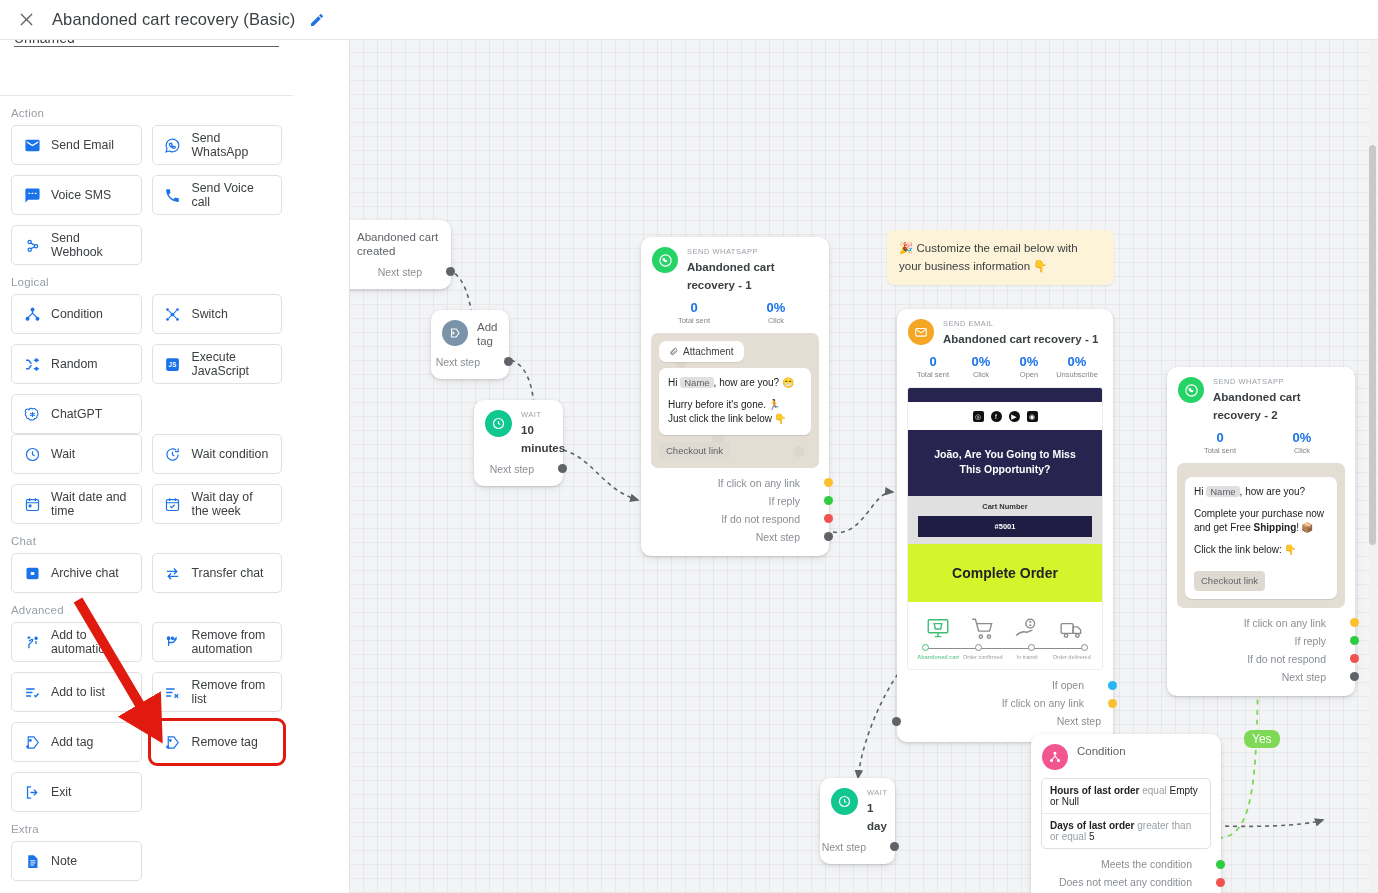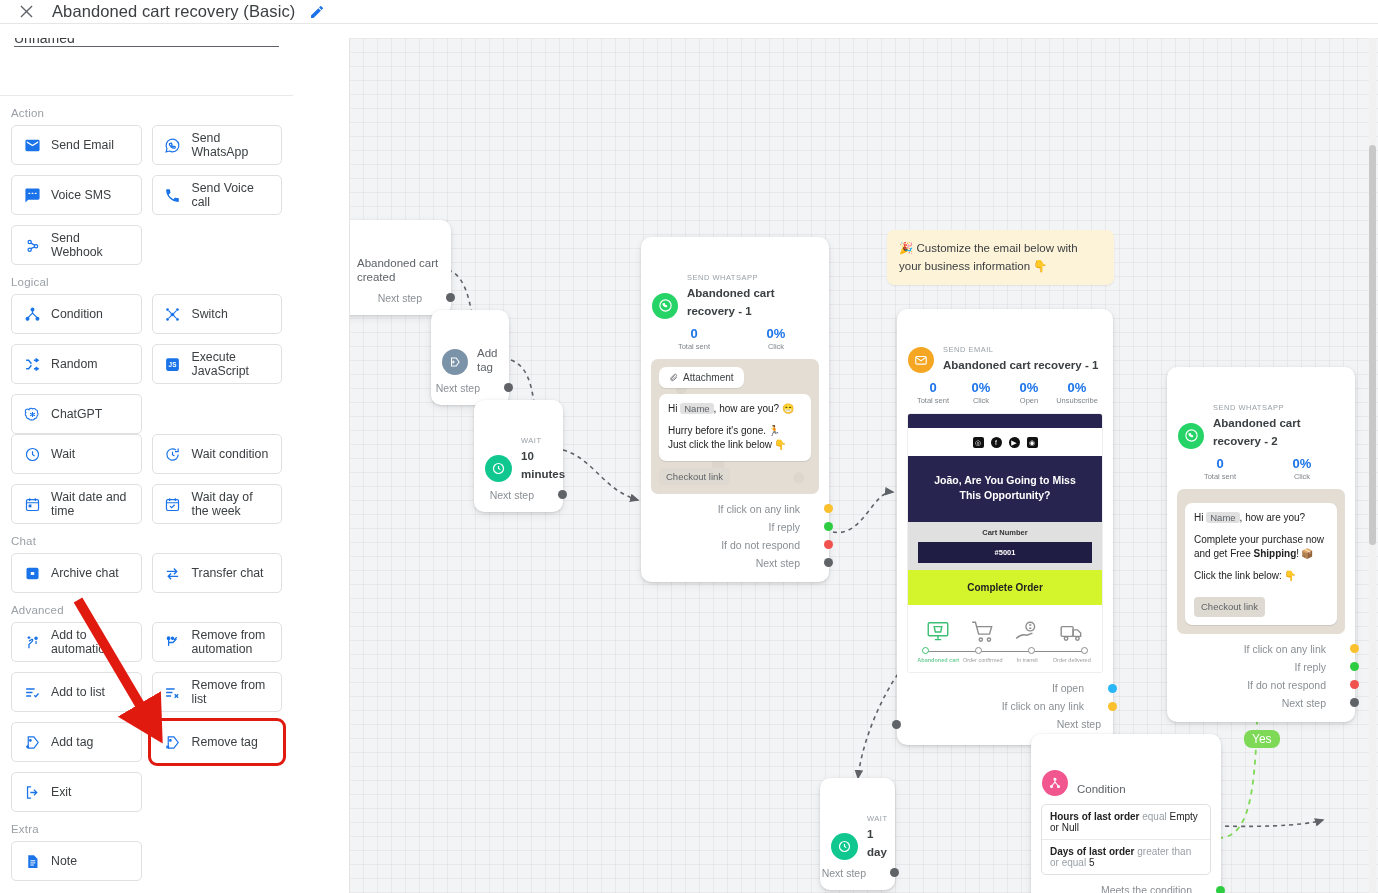--- a/index.html
+++ b/index.html
@@ -7,21 +7,21 @@
     width: 1378px; height: 893px;
     font-family: "Liberation Sans", sans-serif;
     overflow: hidden;
     background: #fff;
   }
   #app { position: relative; width: 1378px; height: 893px; }
 
   
   .header {
     position: absolute; top: 0; left: 0;
-    width: 1378px; height: 24px;
+    width: 1378px; height: 40px;
     background: #ffffff;
     border-bottom: 1px solid #e6e6e6;
     display: flex; align-items: center;
     z-index: 40;
   }
   .hdr-close {
     width: 36px; height: 36px; margin-left: 8px;
     display: flex; align-items: center; justify-content: center;
     cursor: pointer; color: #444;
   }
@@ -92,21 +92,21 @@
     background-size: 14px 14px;
     overflow: hidden;
   }
   .svg-layer { position: absolute; inset: 0; width: 1085px; height: 855px; pointer-events: none; }
 
   .node {
     position: absolute; background: #fff; border-radius: 10px;
     box-shadow: 0 1px 3px rgba(0,0,0,.14), 0 3px 10px rgba(0,0,0,.07);
     z-index: 5;
   }
-  .node-head { display: flex; align-items: flex-end; gap: 9px; padding: 10px 12px 4px 11px; margin-top: 26px; }
+  .node-head { display: flex; align-items: flex-start; gap: 9px; padding: 10px 12px 4px 11px; }
   .circ { border-radius: 50%; flex: 0 0 auto; display:flex; align-items:center; justify-content:center; color:#fff; }
   .node-kind { font-size: 7.5px; color: #9aa0a6; letter-spacing: .5px; text-transform: uppercase; line-height:1.3; }
   .node-title { font-size: 11.5px; color: #3c4043; font-weight: bold; line-height: 1.25; }
   .node-title.reg { font-weight: normal; font-size: 11.5px; color:#5f6368; }
 
   .port-row {
     display: flex; align-items: center; justify-content: flex-end;
     gap: 8px; padding: 3px 12px 3px 14px; position: relative;
   }
   .port-label { font-size: 10.5px; color: #8a8f94; white-space: nowrap; }
@@ -160,21 +160,21 @@
              border:1px solid #eee; position: relative; }
   .em-topbar { height: 14px; background: #272550; }
   .em-social { background:#fff; display:flex; justify-content:center; gap:7px; padding: 9px 0 8px; }
   .em-soc { width: 11px; height: 11px; border-radius: 2px; background:#111; display:flex; align-items:center; justify-content:center; color:#fff; font-size:7px;}
   .em-soc.rnd { border-radius: 50%; }
   .em-hero { background:#272550; color:#fff; text-align:center; padding: 17px 16px 19px;
              font-size: 10.5px; font-weight: bold; line-height: 1.45; }
   .em-cart-lbl { background:#e0e0e0; text-align:center; font-size:7.5px; font-weight:bold; color:#333; padding: 6px 0 5px; }
   .em-cart-num { background:#e0e0e0; padding: 0 10px 7px; }
   .em-cart-num > div { background:#1f1d44; color:#fff; text-align:center; font-size:7.5px; font-weight:bold; padding: 6px 0; }
-  .em-cta { background:#d4f52c; text-align:center; font-size:10px; font-weight:bold; color:#222; padding: 12px 0; }
+  .em-cta { background:#d4f52c; text-align:center; font-size:14px; font-weight:bold; color:#222; padding: 21px 0; }
   .em-timeline { padding: 8px 8px 7px; background:#fff; }
   .em-tl-icons { display:flex; justify-content:space-around; align-items:flex-end; height: 32px; }
   .em-tl-line { position: relative; height: 10px; margin: 2px 6px 0; }
   .em-tl-line .bar { position:absolute; left: 6px; right: 6px; top: 4px; height:1px; background:#8d8d8d; }
   .em-tl-dots { display:flex; justify-content:space-between; position:relative; }
   .em-tl-dots span { width:7px; height:7px; border-radius:50%; border:1.4px solid #8d8d8d; background:#fff; }
   .em-tl-dots span.act { border-color:#3bbf73; }
   .em-tl-labels { display:flex; }
   .em-tl-labels div { flex:1; text-align:center; font-size:5.5px; color:#777; line-height:1.4; }
   .em-tl-labels div.act { color:#3bbf73; font-weight:bold; }

